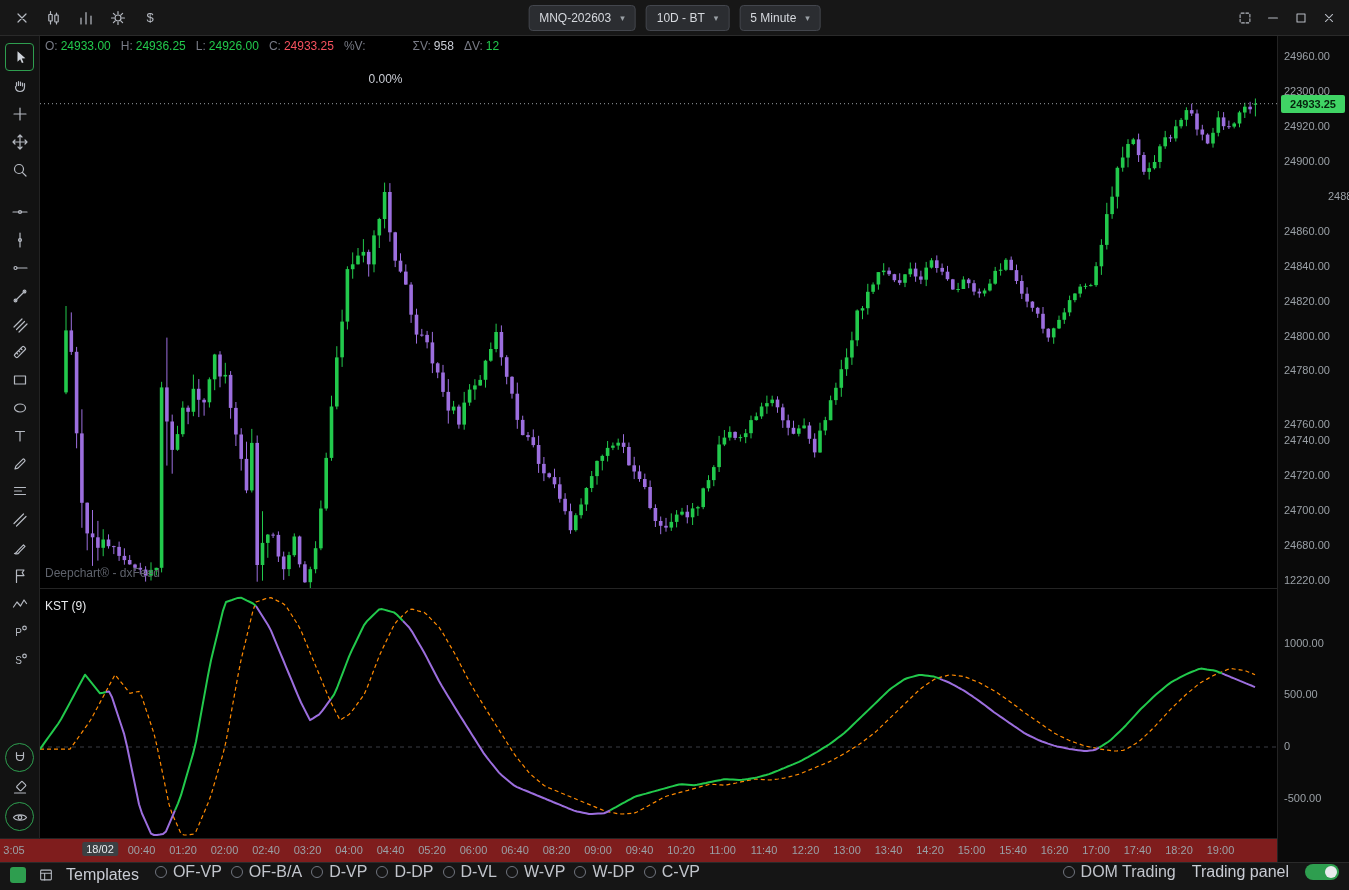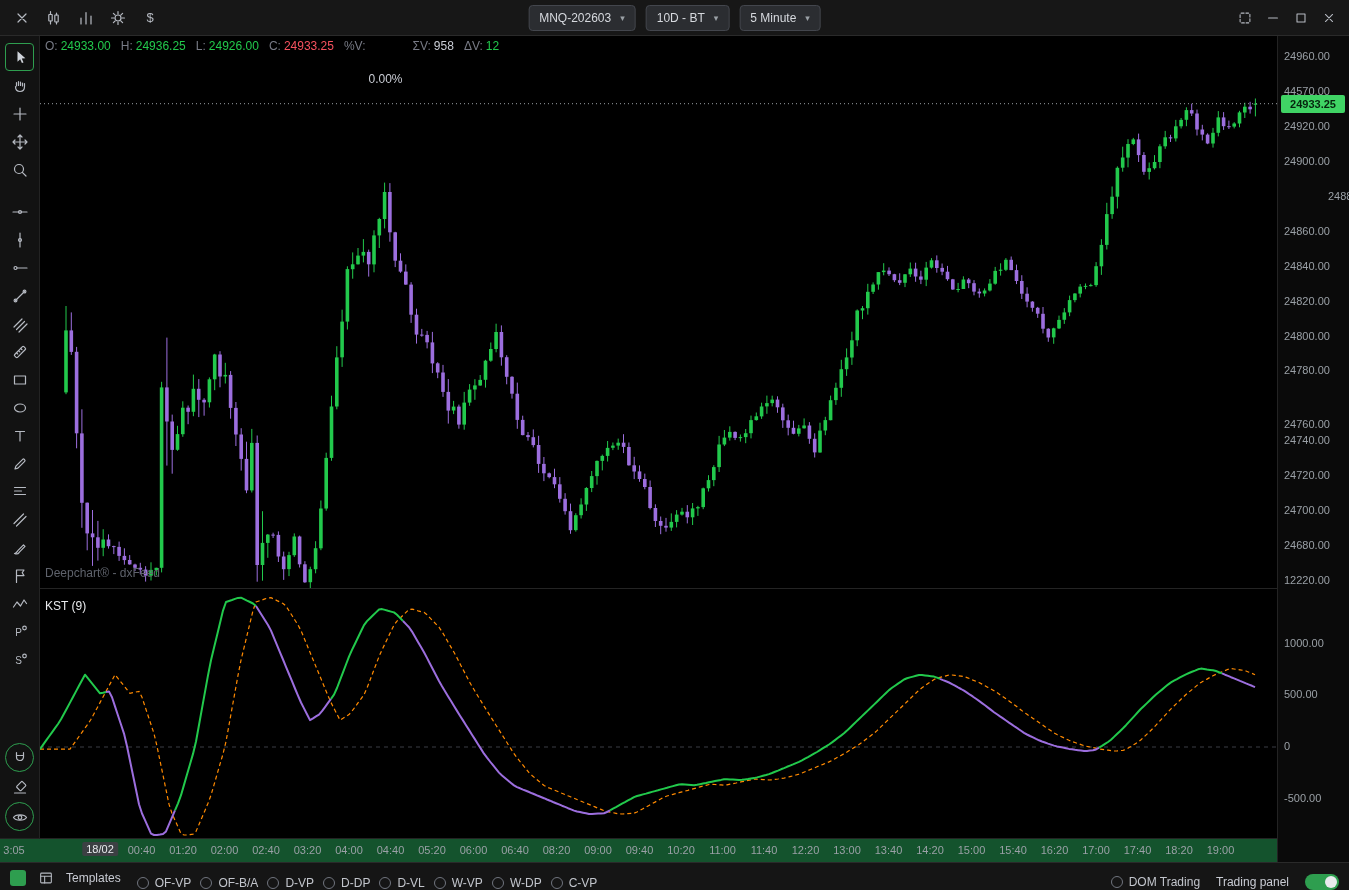--- a/index.html
+++ b/index.html
@@ -38,28 +38,28 @@
   .pane-divider{position:absolute;left:40px;top:588px;width:1237px;height:1px;background:#242424;
                 cursor:row-resize;z-index:4;}
   .indicator-pane{position:absolute;left:40px;top:589px;width:1237px;height:249px;background:#000;}
   .kst-label{position:absolute;left:5px;top:10px;font-size:12px;color:#e8eaed;z-index:3;}
   
   .price-axis{position:absolute;left:1277px;top:36px;width:72px;height:826px;background:#0a0a0a;
               border-left:1px solid #232323;box-sizing:border-box;font-size:11px;color:#9aa0a6;cursor:ns-resize;}
   .axis-label{position:absolute;left:6px;white-space:nowrap;}
   .price-tag{position:absolute;left:3px;width:64px;height:18px;border-radius:2px;display:flex;
              align-items:center;justify-content:center;font-size:11px;font-weight:bold;}
-  .time-axis{position:absolute;left:0;top:838px;width:1277px;height:24px;background:#14532d;
+  .time-axis{position:absolute;left:0;top:838px;width:1277px;height:24px;background:#7f1d1d;
              border-top:1px solid #232323;box-sizing:border-box;font-size:11px;color:#9aa0a6;cursor:ew-resize;}
   .time-label{position:absolute;top:5px;transform:translateX(-50%);white-space:nowrap;}
   .time-label.highlight{background:#3c4043;color:#e8eaed;padding:1px 4px;border-radius:2px;top:3px;}
   
   .bottombar{position:absolute;left:0;top:862px;width:100%;height:28px;background:#151515;
-             border-top:1px solid #2a2a2a;display:flex;align-items:flex-end;gap:16px;
-             padding:0 10px;box-sizing:border-box;font-size:12px;}
+             border-top:1px solid #2a2a2a;display:flex;align-items:flex-start;gap:16px;
+             padding:0 10px;box-sizing:border-box;font-size:16px;}
   .bb-left{display:flex;align-items:center;gap:8px;}
   .status-square{width:16px;height:16px;background:#2e9e4f;border-radius:3px;}
   .bb-options{display:flex;align-items:center;gap:9px;}
   .bb-option{display:flex;align-items:center;gap:6px;cursor:pointer;color:#c2c5cc;}
   .radio{width:12px;height:12px;border:1px solid #70747e;border-radius:50%;box-sizing:border-box;flex:none;}
   .bb-right{margin-left:auto;display:flex;align-items:center;gap:16px;}
   .toggle{width:34px;height:16px;border-radius:9px;background:#2e9e4f;position:relative;cursor:pointer;flex:none;}
   .toggle .knob{position:absolute;right:2px;top:2px;width:12px;height:12px;border-radius:50%;background:#e8eaed;}
   svg{display:block;}
 </style>
@@ -789,21 +789,21 @@
         <polyline points="570,221.4 573,219.7 576,218.1 579,216.4 582,214.7 585,213.1 588,211.4 591,209.8 594,208.1 597,207.0 600,206.2 603,205.4 606,204.6 609,203.7 612,202.9 615,202.1 618,201.3 621,200.4 624,199.6 627,198.8 630,197.9 633,197.1 636,196.3 639,195.5 642,195.3 645,195.5 648,195.7 651,195.9 654,196.2 657,195.8 660,195.2 663,194.6 666,194.0 669,193.3 672,192.7 675,192.1 678,191.5 681,190.9 684,190.2 687,190.2 690,190.4 693,190.6 696,190.8 699,191.0 702,190.8 705,190.4 708,190.0 711,189.5 714,189.1 717,188.4 720,187.6 723,186.8 726,186.0 729,185.1 732,184.0 735,182.8 738,181.6 741,180.3 744,179.1 747,177.8 750,176.6 753,175.4 756,174.1 759,172.9 762,171.4 765,169.7 768,168.1 771,166.4 774,164.7 777,163.0 780,161.1 783,159.2 786,157.4 789,155.5 792,153.4 795,151.1 798,148.8 801,146.6 804,144.3 807,141.6 810,138.7 813,135.8 816,132.9 819,130.0 822,127.1 825,124.3 828,121.4 831,118.5 834,115.6 837,112.7 840,109.8 843,106.9 846,104.0 849,101.1 852,98.8 855,96.7 858,94.6 861,92.6 864,90.5 867,89.3 870,88.4 873,87.6 876,86.8 879,86.0 882,86.0 885,86.4 888,86.8 891,87.2 894,87.6 897,88.6 900,89.8" fill="none" stroke="#22c94c" stroke-width="2" stroke-linejoin="round"></polyline>
         <polyline points="900,89.8 903,91.1 906,92.3 909,93.5 912,95.1 915,96.7 918,98.4 921,100.0 924,101.7 927,103.6 930,105.7 933,107.7 936,109.8 939,111.9 942,114.1 945,116.3 948,118.6 951,120.9 954,123.2 957,125.3 960,127.4 963,129.4 966,131.5 969,133.6 972,135.6 975,137.7 978,139.7 981,141.8 984,143.9 987,145.5 990,147.0 993,148.4 996,149.9 999,151.3 1002,152.5 1005,153.5 1008,154.6 1011,155.6 1014,156.6 1017,157.4 1020,158.0 1023,158.6 1026,159.2 1029,159.9 1032,160.3 1035,160.8 1038,161.2 1041,161.6 1044,162.0 1047,161.9 1050,161.6 1053,161.3 1056,160.5 1059,158.6" fill="none" stroke="#9c6ede" stroke-width="2" stroke-linejoin="round"></polyline>
         <polyline points="1059,158.6 1062,156.8 1065,154.9 1068,153.0 1071,150.8 1074,147.9 1077,145.1 1080,142.2 1083,139.3 1086,136.2 1089,132.9 1092,129.6 1095,126.3 1098,123.0 1101,119.8 1104,117.0 1107,114.1 1110,111.2 1113,108.3 1116,105.5 1119,103.0 1122,100.6 1125,98.1 1128,95.6 1131,93.4 1134,91.7 1137,90.1 1140,88.4 1143,86.8 1146,85.3 1149,84.0 1152,82.8 1155,81.6 1158,80.3 1161,79.6 1164,80.0 1167,80.5 1170,80.9 1173,81.3 1176,82.0 1179,83.2 1182,84.4" fill="none" stroke="#22c94c" stroke-width="2" stroke-linejoin="round"></polyline>
         <polyline points="1182,84.4 1185,85.7 1188,86.9 1191,88.2 1194,89.4 1197,90.6 1200,91.9 1203,93.1 1206,94.4 1209,95.6 1212,96.8 1215,98.1" fill="none" stroke="#9c6ede" stroke-width="2" stroke-linejoin="round"></polyline>
       </svg>
   </div>
 
   <div class="price-axis">
     <div class="price-tag" style="top: 58.7px; background: rgb(64, 212, 101); color: rgb(6, 36, 14);">24933.25</div>
   <div class="axis-label" style="top: 14px;">24960.00</div>
-      <div class="axis-label" style="top: 48.9px;">44570.00</div>
+      <div class="axis-label" style="top: 48.9px;">22300.00</div>
       <div class="axis-label" style="top: 83.9px;">24920.00</div>
       <div class="axis-label" style="top: 118.8px;">24900.00</div>
       <div class="axis-label" style="top: 153.7px; margin-left: 44px;">24880.00</div>
       <div class="axis-label" style="top: 188.7px;">24860.00</div>
       <div class="axis-label" style="top: 223.6px;">24840.00</div>
       <div class="axis-label" style="top: 258.5px;">24820.00</div>
       <div class="axis-label" style="top: 293.5px;">24800.00</div>
       <div class="axis-label" style="top: 328.4px;">24780.00</div>
       <div class="axis-label" style="top: 382px;">24760.00</div>
       <div class="axis-label" style="top: 398.3px;">24740.00</div>

